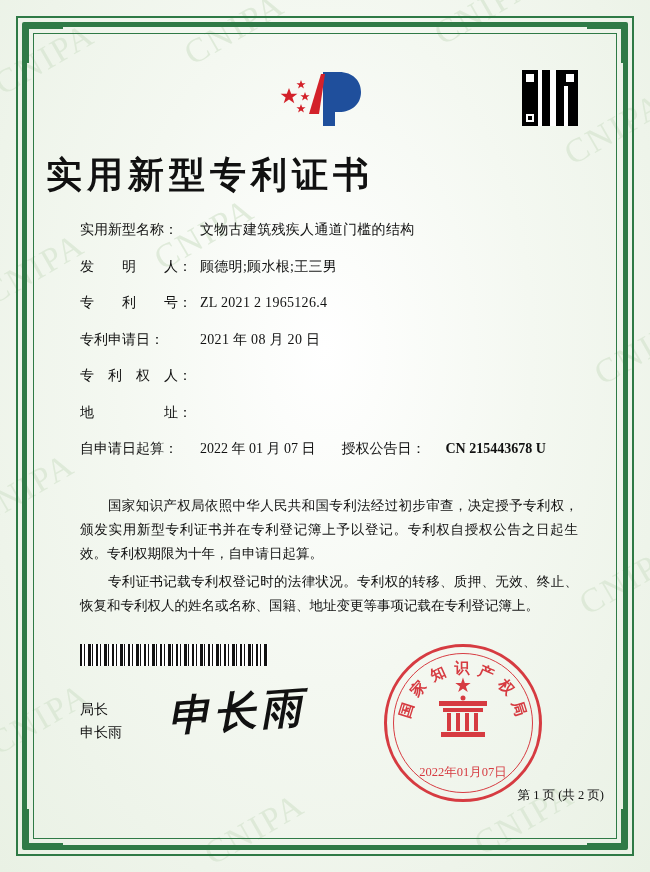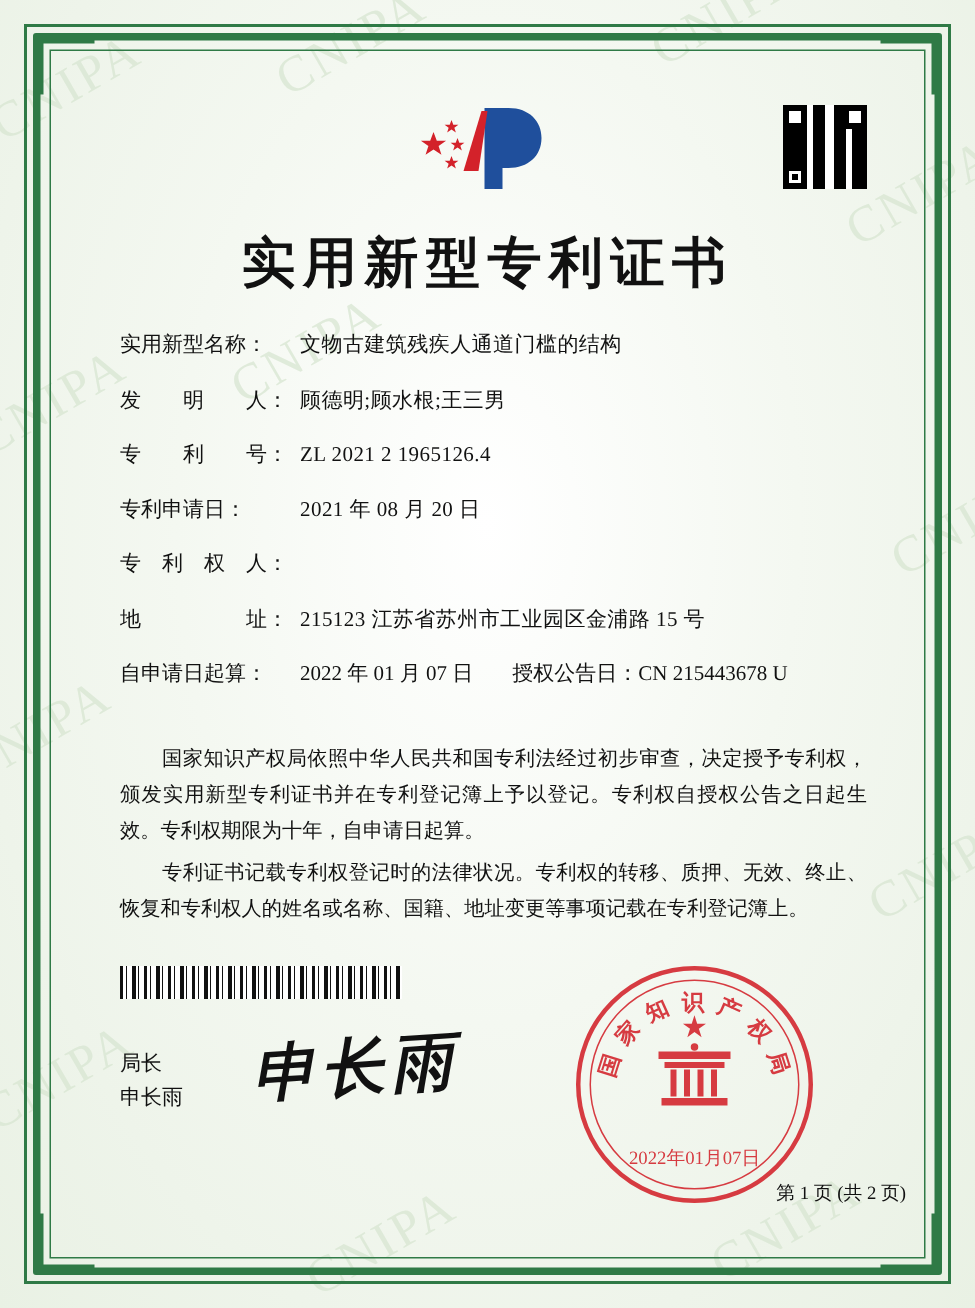--- a/index.html
+++ b/index.html
@@ -126,21 +126,20 @@
     top: 22px;
     transform: translateX(-50%);
     width: 92px;
     height: 62px;
   }
 
   .title {
     position: absolute;
     left: 0; right: 0;
     top: 105px;
-    text-align: center;
     font-size: 36px;
     font-weight: bold;
     letter-spacing: 5px;
     color: #111;
     font-family: "Liberation Serif", "DejaVu Serif", serif;
   }
 
   .fields {
     position: absolute;
     left: 34px;
@@ -169,22 +168,23 @@
   }
   .field-value {
     flex: 1;
     letter-spacing: .3px;
   }
   .field-row .sub-label {
     margin-left: 26px;
     white-space: nowrap;
   }
   .field-row .sub-value {
-    margin-left: 0;
+    margin-left: 20px;
     white-space: nowrap;
+    font-weight: bold;
   }
 
   .paragraphs {
     position: absolute;
     left: 34px;
     right: 26px;
     top: 448px;
     font-size: 13.5px;
     line-height: 24px;
     color: #111;
@@ -382,21 +382,20 @@
           <span>权</span>
           <span>人：</span>
         </div>
       </div>
 
       <div class="field-row">
         <div class="field-label spread">
           <span>地</span>
           <span>址：</span>
         </div>
-        <div class="field-value">215123 江苏省苏州市工业园区金浦路 15 号</div>
       </div>
 
       <div class="field-row">
         <div class="field-label">自申请日起算：</div>
         <div>2022 年 01 月 07 日</div>
         <div class="sub-label">授权公告日：</div>
         <div class="sub-value">CN 215443678 U</div>
       </div>
 
     </div>

